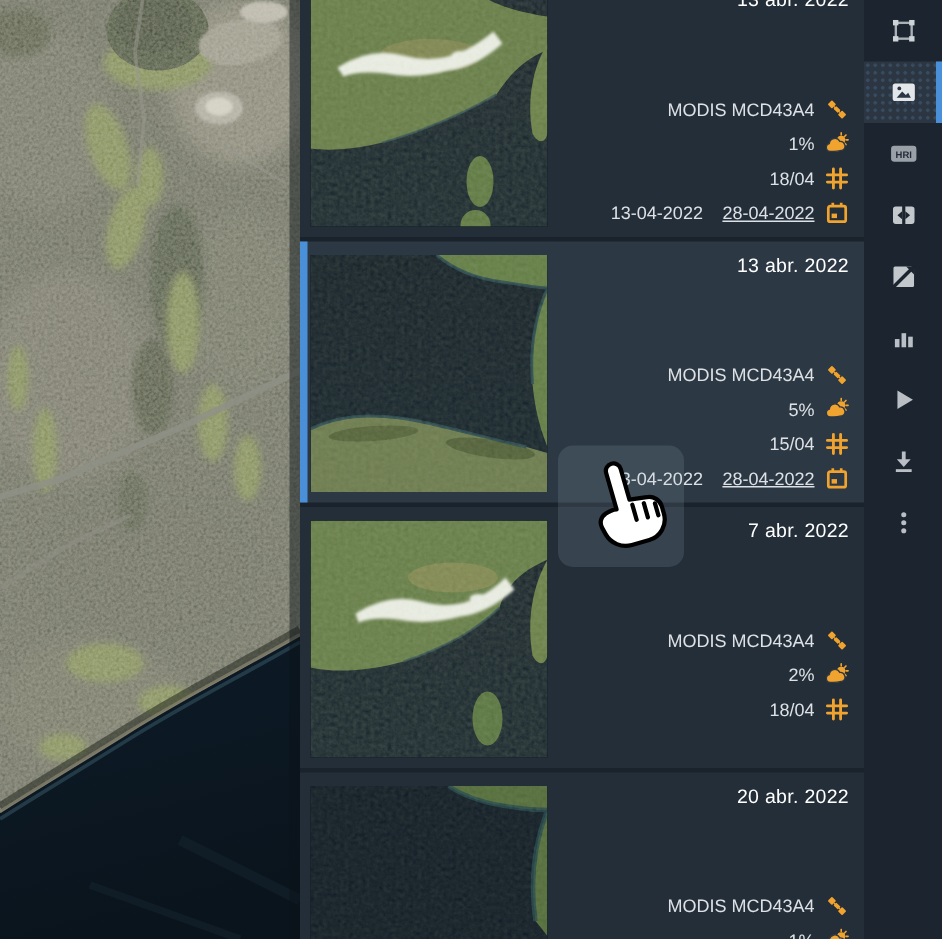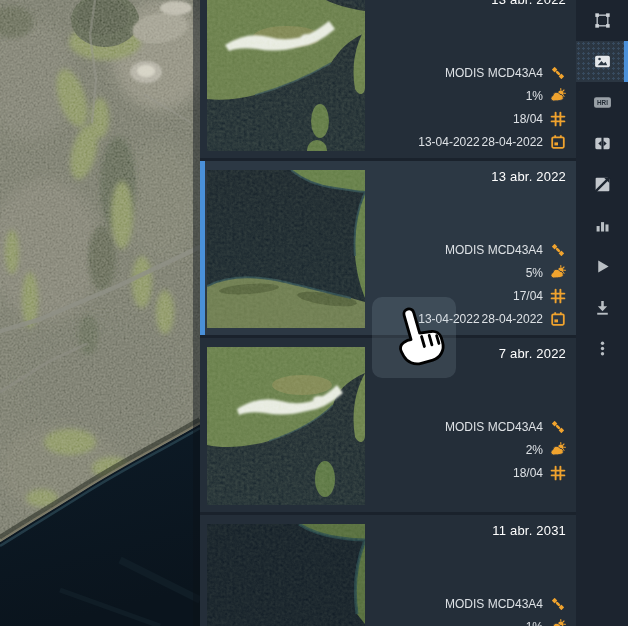--- a/index.html
+++ b/index.html
@@ -14,21 +14,21 @@
   
   #panel{position:absolute;left:200px;top:0;width:376px;height:626px;background:#1a222c;}
   .entry{position:absolute;left:0;width:376px;height:174px;background:#242e39;}
   .entry.selected{background:#2c3844;}
   .selbar{position:absolute;left:0;top:0;width:5px;height:100%;background:#4a90d9;}
   .entry-title{position:absolute;top:8px;right:10px;color:#ffffff;font-size:13px;letter-spacing:.2px;margin-left:26px;}
   .thumb{position:absolute;left:7px;top:9px;width:158px;height:158px;overflow:hidden;background:#0a141f;}
   .rows{position:absolute;top:77px;right:10px;display:flex;flex-direction:column;align-items:flex-end;}
   .row{height:23px;display:flex;align-items:center;justify-content:flex-end;color:#dde1e5;font-size:12px;white-space:nowrap;}
   .row svg.oicon{width:16px;height:16px;margin-left:7px;flex:none;}
-  .row.dates span + span{margin-left:2px;}
+  .row.dates span + span{margin-left:13px;text-decoration:underline;}
   
   #toolbar{position:absolute;left:576px;top:0;width:52px;height:626px;background:#1c242f;}
   .titem{position:relative;width:52px;height:41px;display:flex;align-items:center;justify-content:center;cursor:pointer;}
   .titem svg{width:19px;height:19px;display:block;}
   .titem.active{
     background-color:#2b3642;
     background-image:radial-gradient(rgba(90,130,170,.28) 1px, transparent 1.3px);
     background-size:5px 5px;
   }
   .titem.active::after{content:"";position:absolute;right:0;top:0;width:4px;height:100%;background:#4a90d9;}
@@ -232,21 +232,21 @@
             <use href="#i-sat"></use>
           </svg>
       </div>
       <div class="row">
         <span>5%</span>
         <svg class="oicon">
             <use href="#i-cloud"></use>
           </svg>
       </div>
       <div class="row">
-        <span>17/04</span>
+        <span>15/04</span>
         <svg class="oicon">
             <use href="#i-grid"></use>
           </svg>
       </div>
       <div class="row dates">
         <span>13-04-2022</span>
         <span>28-04-2022</span>
         <svg class="oicon">
             <use href="#i-cal"></use>
           </svg>
@@ -289,21 +289,21 @@
       <div class="row">
         <span>18/04</span>
         <svg class="oicon">
             <use href="#i-grid"></use>
           </svg>
       </div>
     </div>
   </div>
 
   <div class="entry" style="top:515px">
-    <div class="entry-title">11 abr. 2031</div>
+    <div class="entry-title">20 abr. 2022</div>
     <div class="thumb">
       <svg width="158" height="158" viewBox="0 0 158 158">
         <rect width="158" height="158" fill="#081320"></rect>
         <path d="M92 0 C104 8 118 12 134 14 C146 16 154 16 158 16 V0 Z" fill="#4e6736"></path>
         <path d="M158 16 C150 36 146 62 150 90 L158 100 Z" fill="#4e6736"></path>
         <path d="M0 128 C30 118 70 122 110 132 C130 138 148 142 158 146 V158 H0 Z" fill="#5a6c3f"></path>
         <path d="M92 0 C104 8 118 12 134 14 C146 16 154 16 158 16 M158 16 C150 36 146 62 150 90" fill="none" stroke="#1c4048" stroke-width="3" opacity="0.8"></path>
         <path d="M0 128 C30 118 70 122 110 132" fill="none" stroke="#1c4048" stroke-width="2" opacity="0.7"></path>
         <rect width="158" height="158" fill="#fff" filter="url(#lnz)" opacity="0.15"></rect>
       </svg>

